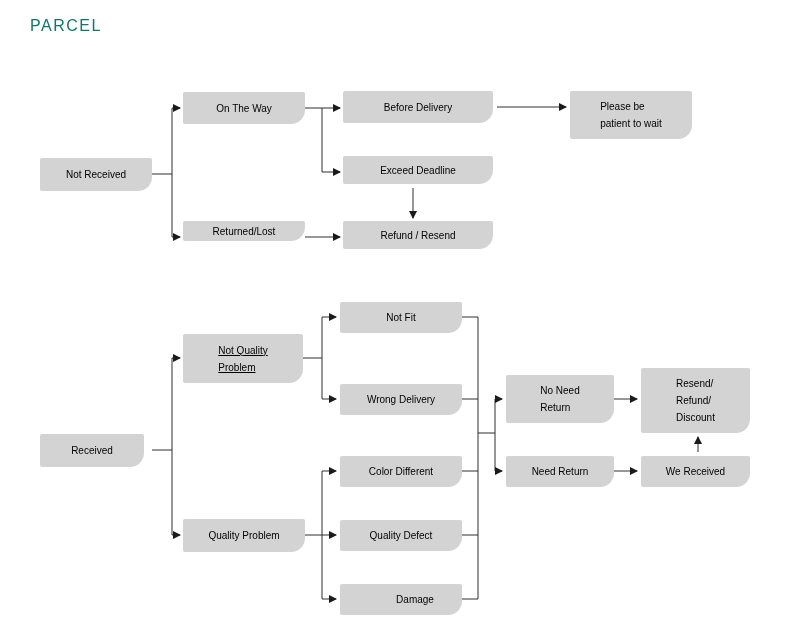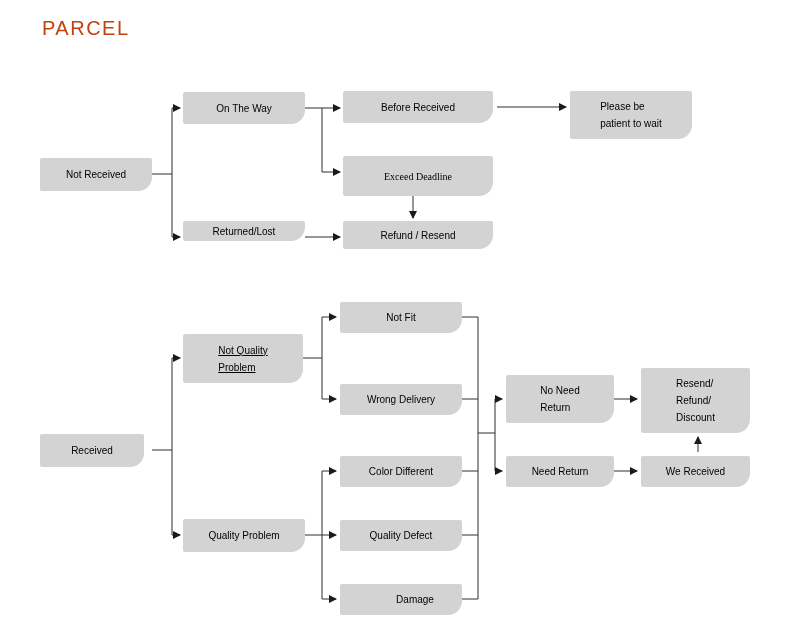--- a/index.html
+++ b/index.html
@@ -10,25 +10,25 @@
   #canvas {
     position: relative;
     width: 800px;
     height: 642px;
     background: #ffffff;
     font-family: "Liberation Sans", sans-serif;
     overflow: hidden;
   }
   #title {
     position: absolute;
-    left: 42px;
+    left: 30px;
     top: 17px;
-    font-size: 20px;
+    font-size: 16px;
     letter-spacing: 1.5px;
-    color: #c2410c;
+    color: #0f766e;
   }
   #connectors {
     position: absolute;
     left: 0;
     top: 0;
     width: 800px;
     height: 642px;
   }
   .node {
     position: absolute;
@@ -44,21 +44,21 @@
   }
   .node .label {
     white-space: pre-line;
     text-align: left;
   }
   
   #n-not-received          { left: 40px;  top: 158px; width: 112px; height: 33px; }
   #n-on-the-way            { left: 183px; top: 92px;  width: 122px; height: 32px; }
   #n-returned-lost         { left: 183px; top: 221px; width: 122px; height: 20px; }
   #n-before-deadline       { left: 343px; top: 91px;  width: 150px; height: 32px; }
-  #n-exceed-deadline       { left: 343px; top: 156px; width: 150px; height: 40px; font-family: Liberation Serif, serif; }
+  #n-exceed-deadline       { left: 343px; top: 156px; width: 150px; height: 28px; }
   #n-refund-resend         { left: 343px; top: 221px; width: 150px; height: 28px; }
   #n-please-wait           { left: 570px; top: 91px;  width: 122px; height: 48px; }
   #n-received              { left: 40px;  top: 434px; width: 104px; height: 33px; }
   #n-not-quality-problem   { left: 183px; top: 334px; width: 120px; height: 49px; text-decoration: underline; }
   #n-quality-problem       { left: 183px; top: 519px; width: 122px; height: 33px; }
   #n-not-fit               { left: 340px; top: 302px; width: 122px; height: 31px; }
   #n-wrong-delivery        { left: 340px; top: 384px; width: 122px; height: 31px; }
   #n-color-different       { left: 340px; top: 456px; width: 122px; height: 31px; }
   #n-quality-defect        { left: 340px; top: 520px; width: 122px; height: 31px; }
   #n-damage                { left: 340px; top: 584px; width: 122px; height: 31px; padding-left: 28px; }
@@ -122,21 +122,21 @@
   <div class="node" id="n-not-received">
     <span class="label">Not Received</span>
   </div>
   <div class="node" id="n-on-the-way">
     <span class="label">On The Way</span>
   </div>
   <div class="node" id="n-returned-lost">
     <span class="label">Returned/Lost</span>
   </div>
   <div class="node" id="n-before-deadline">
-    <span class="label">Before Received</span>
+    <span class="label">Before Delivery</span>
   </div>
   <div class="node" id="n-exceed-deadline">
     <span class="label">Exceed Deadline</span>
   </div>
   <div class="node" id="n-refund-resend">
     <span class="label">Refund / Resend</span>
   </div>
   <div class="node" id="n-please-wait">
     <span class="label">Please be
 patient to wait</span>

